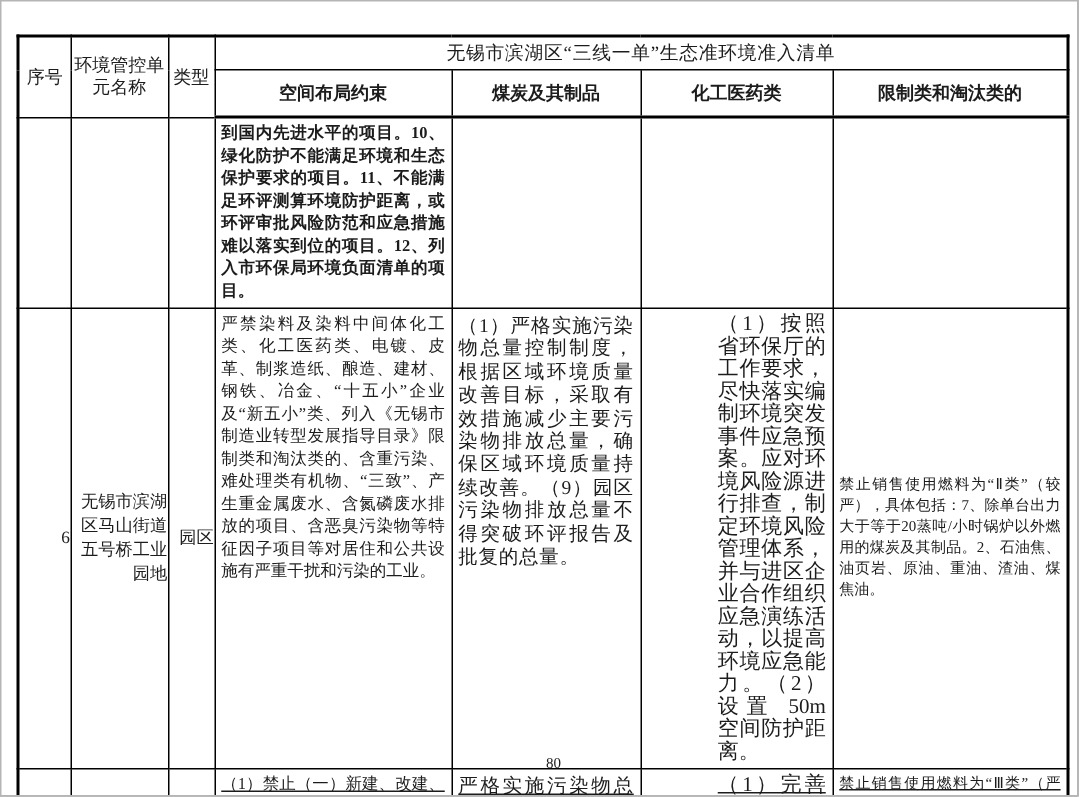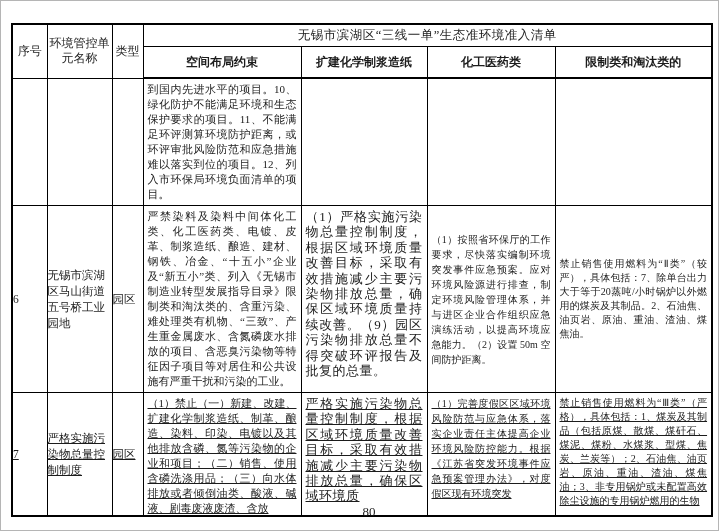--- a/index.html
+++ b/index.html
@@ -40,46 +40,46 @@
     line-height:15px;
     padding:1px;
   }
   .subhead-row th{
     height:30px;
     text-align:center;
     font-weight:bold;
     font-size:12px;
     border-bottom:2px solid #000;
   }
-  .row-partial td{height:109px;}
+  .row-partial td{height:109px;font-weight:bold;}
   .row-6 td{height:186px;}
   .row-7 td{height:122px; vertical-align:top;text-decoration:underline;}
   .va-top{vertical-align:top !important;}
   .txt{
     padding:3px 4px;
     text-align:justify;
     word-break:break-all;
   }
   .c-spatial .txt{font-size:11px; line-height:15px;}
   .c-pollutant .txt{font-size:13px; line-height:15.4px; letter-spacing:0.5px;}
-  .c-risk .txt{font-size:10px; line-height:15px;}
+  .c-risk .txt{font-size:14px; line-height:15px;margin-left:47px;}
   .c-resource .txt{font-size:10px; line-height:14px;}
   .cell-center{
-    text-align:left;
+    text-align:right;
     font-size:11.5px;
     line-height:16px;
     padding:1px;
   }
   .clip{height:116px; overflow:hidden;}
   .page-number{
     position:absolute;
     left:0; right:0;
     top:503px;
     text-align:center;
-    font-size:13px;
+    font-size:10px;
     padding-left:19px;
   }
 </style>
 </head>
 <body>
 
 <div class="page">
 
   <table class="doc-table">
     <colgroup>
@@ -95,21 +95,21 @@
     <tbody>
         <tr>
       <th rowspan="2" class="head-left">序号</th>
       <th rowspan="2" class="head-left">环境管控单元名称</th>
       <th rowspan="2" class="head-left">类型</th>
       <th colspan="4" class="title-cell">无锡市滨湖区“三线一单”生态准环境准入清单</th>
     </tr>
 
     <tr class="subhead-row">
       <th>空间布局约束</th>
-      <th>扩建化学制浆造纸</th>
+      <th>煤炭及其制品</th>
       <th>化工医药类</th>
       <th>限制类和淘汰类的</th>
     </tr>
 
     <tr class="row-partial">
       <td class="cell-center"></td>
       <td class="cell-center"></td>
       <td class="cell-center"></td>
       <td class="c-spatial va-top">
         <div class="txt">到国内先进水平的项目。10、绿化防护不能满足环境和生态保护要求的项目。11、不能满足环评测算环境防护距离，或环评审批风险防范和应急措施难以落实到位的项目。12、列入市环保局环境负面清单的项目。</div>

